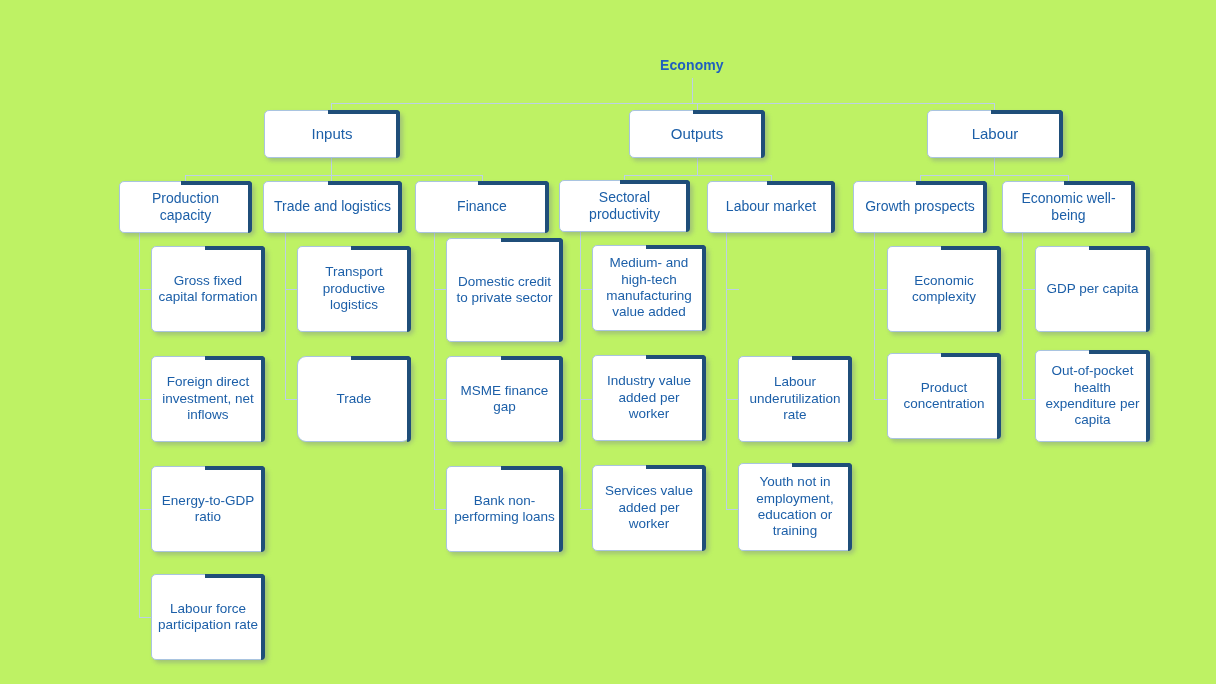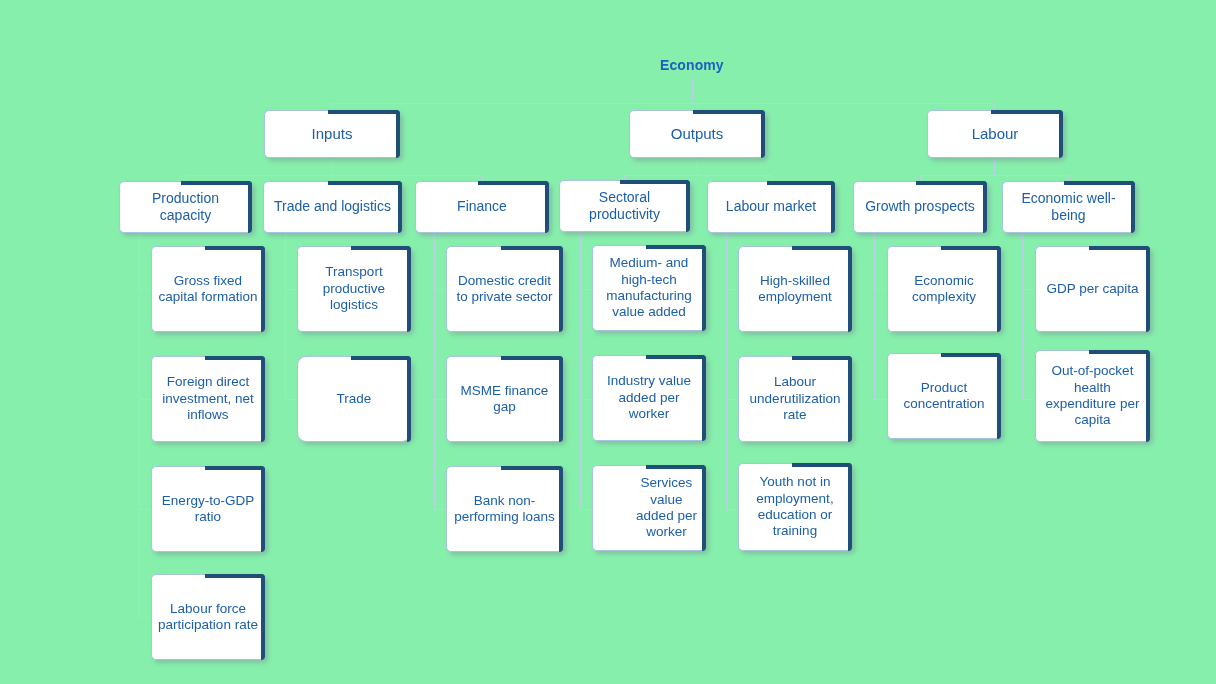--- a/index.html
+++ b/index.html
@@ -2,21 +2,21 @@
 <html><head>
 <meta charset="utf-8">
 <style>
   html,body{margin:0;padding:0;}
   body{
     width:1216px;height:684px;
     background:#ffffff;
     font-family:"Liberation Sans", sans-serif;
     overflow:hidden;
   }
-  #canvas{position:relative;width:1216px;height:684px;background:#86efac;}
+  #canvas{position:relative;width:1216px;height:684px;background:#bef264;}
 
   
   .ln{position:absolute;background:#bcd0e6;}
   .ln.v{width:1px;}
   .ln.h{height:1px;}
 
   
   .node{
     position:absolute;
     box-sizing:border-box;
@@ -195,43 +195,40 @@
     <span class="lbl">Energy-to-GDP ratio</span>
   </div>
 
   <div class="node leaf" style="left:297px;top:246px;width:114px;height:86px;">
     <span class="lbl">Transport productive logistics</span>
   </div>
   <div class="node leaf" style="left:297px;top:356px;width:114px;height:86px;border-radius:9px;">
     <span class="lbl">Trade</span>
   </div>
 
-  <div class="node leaf" style="left:446px;top:246px;width:117px;height:86px;align-items:center;">
+  <div class="node leaf" style="left:446px;top:238px;width:117px;height:104px;align-items:center;">
     <span class="lbl">Domestic credit to private sector</span>
   </div>
   <div class="node leaf" style="left:446px;top:356px;width:117px;height:86px;">
     <span class="lbl">MSME finance gap</span>
   </div>
   <div class="node leaf" style="left:446px;top:466px;width:117px;height:86px;">
     <span class="lbl">Bank non-performing loans</span>
   </div>
 
   <div class="node leaf" style="left:592px;top:245px;width:114px;height:86px;">
     <span class="lbl">Medium- and high-tech manufacturing value added</span>
   </div>
   <div class="node leaf" style="left:592px;top:355px;width:114px;height:86px;">
     <span class="lbl">Industry value added per worker</span>
   </div>
-  <div class="node leaf" style="left:592px;top:465px;width:114px;height:86px;padding-left:35px;">
+  <div class="node leaf" style="left:592px;top:465px;width:114px;height:86px;">
     <span class="lbl">Services value added per worker</span>
   </div>
 
-  <div class="node leaf" style="left:738px;top:246px;width:114px;height:86px;">
-    <span class="lbl">High-skilled employment</span>
-  </div>
   <div class="node leaf" style="left:738px;top:356px;width:114px;height:86px;">
     <span class="lbl">Labour underutilization rate</span>
   </div>
   <div class="node leaf" style="left:738px;top:463px;width:114px;height:88px;">
     <span class="lbl">Youth not in employment, education or training</span>
   </div>
 
   <div class="node leaf" style="left:887px;top:246px;width:114px;height:86px;">
     <span class="lbl">Economic complexity</span>
   </div>

